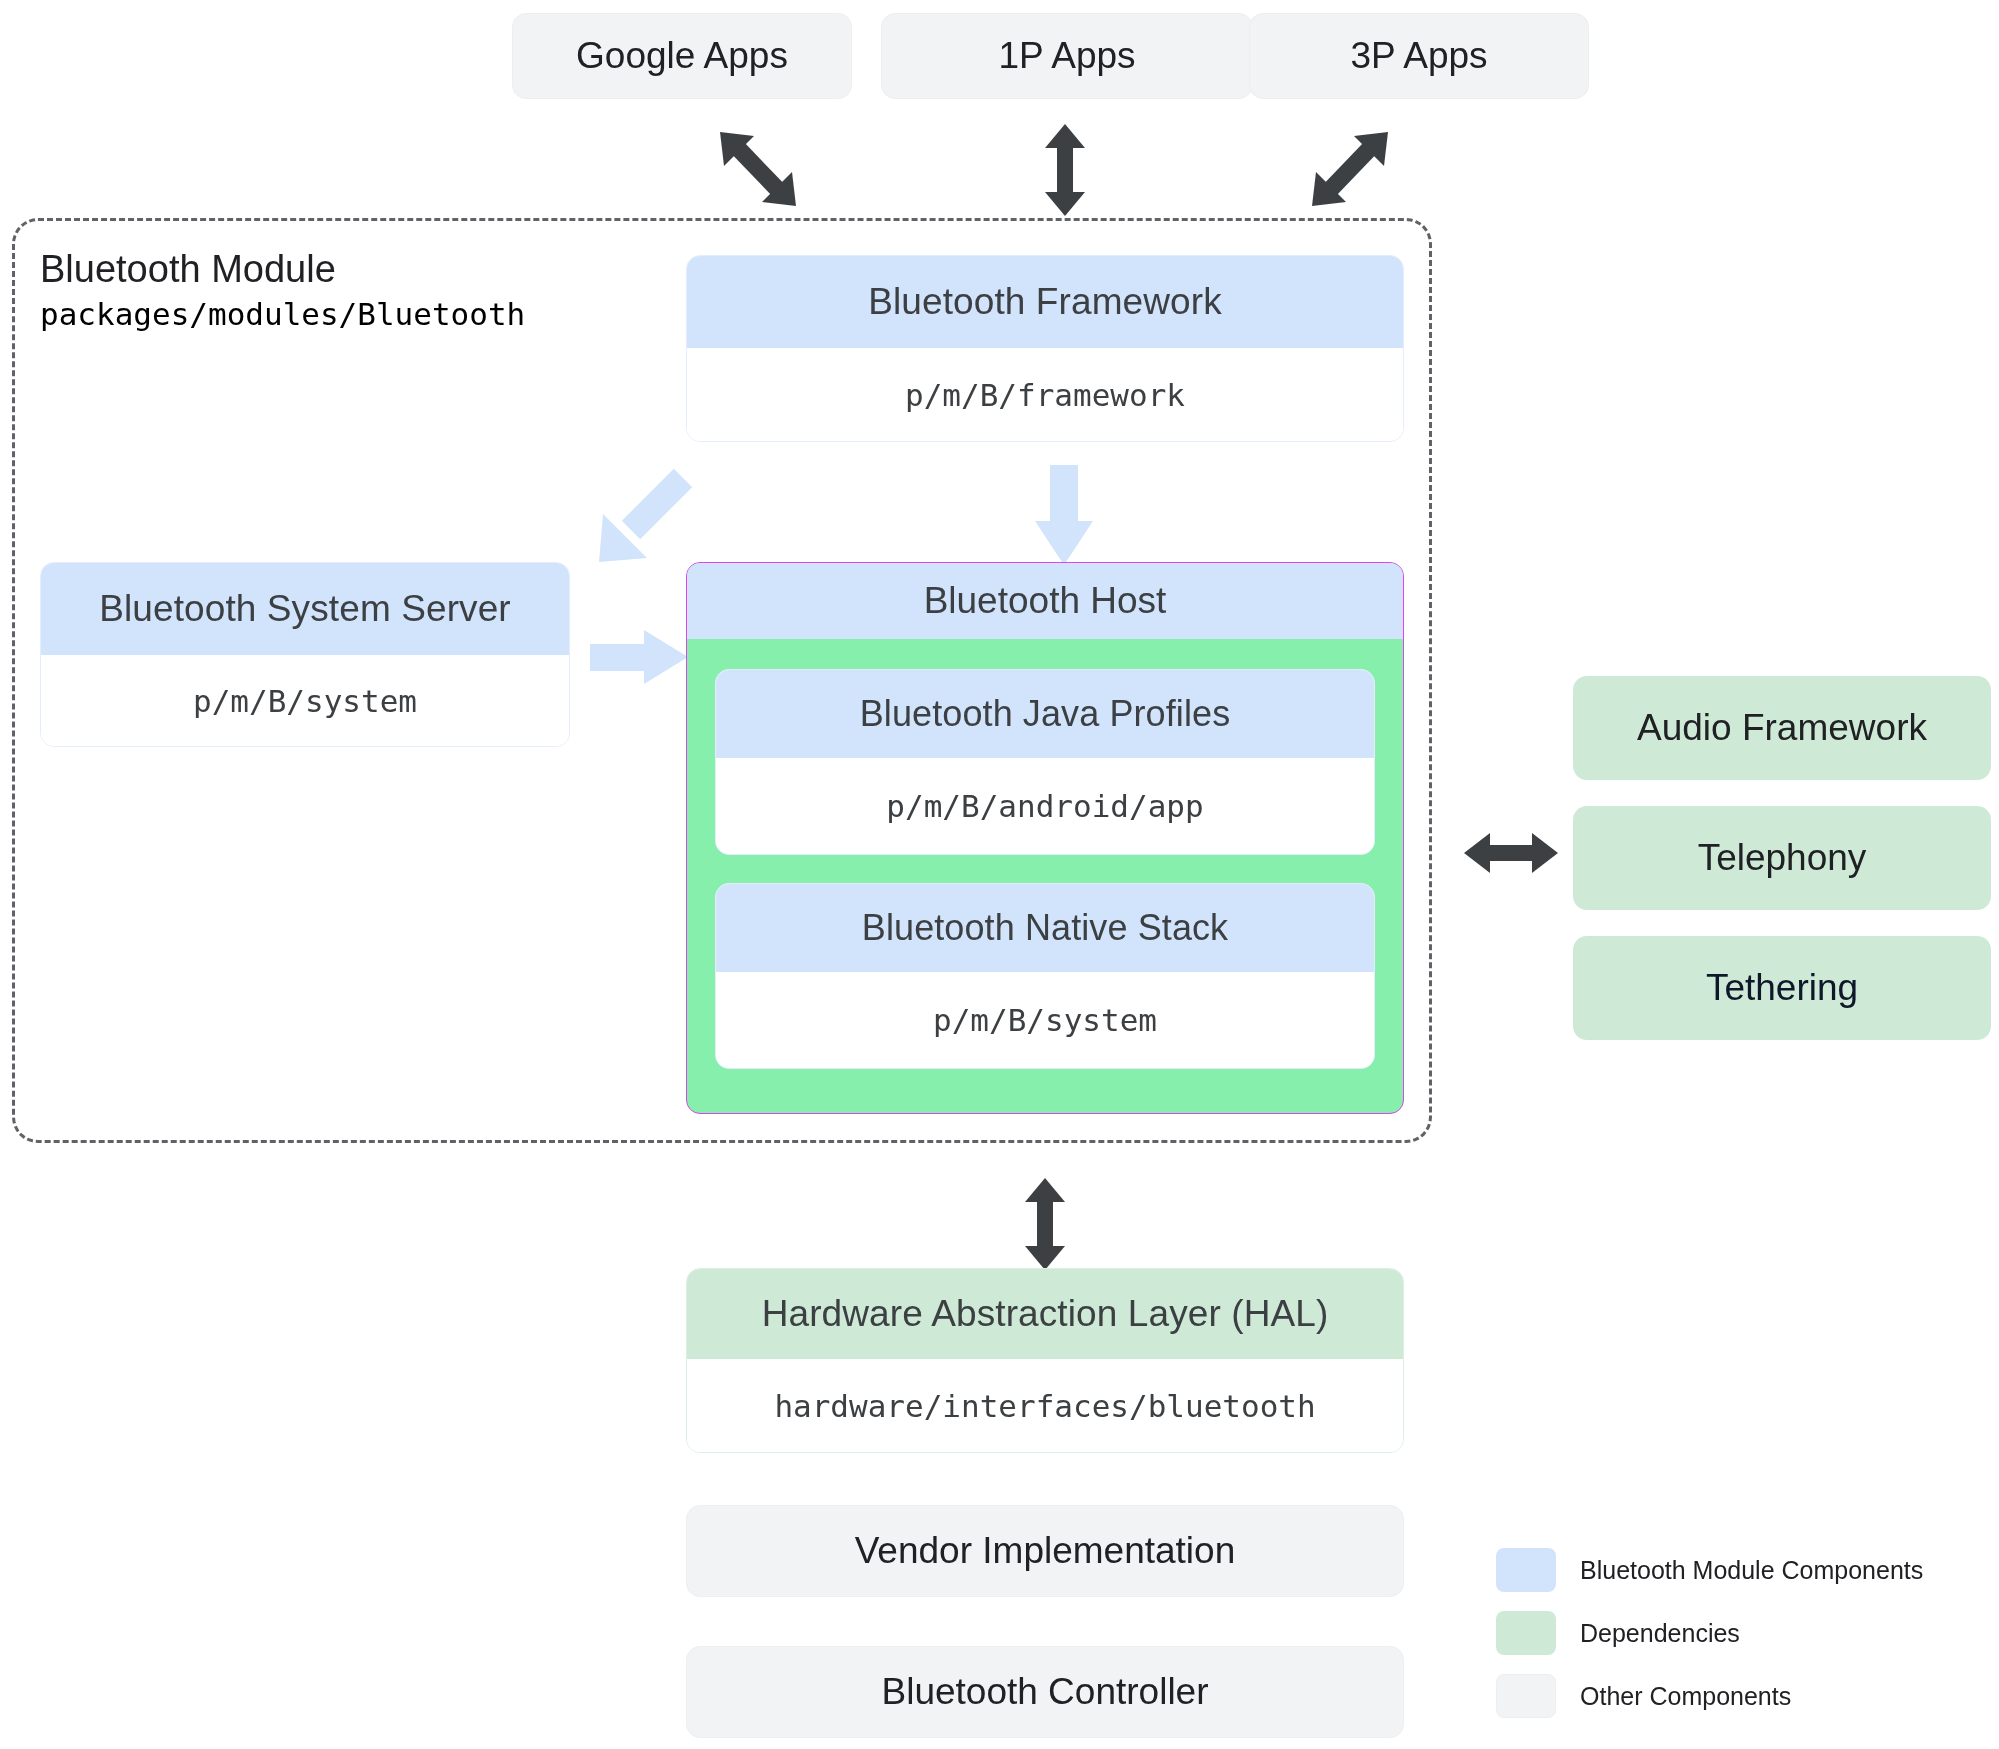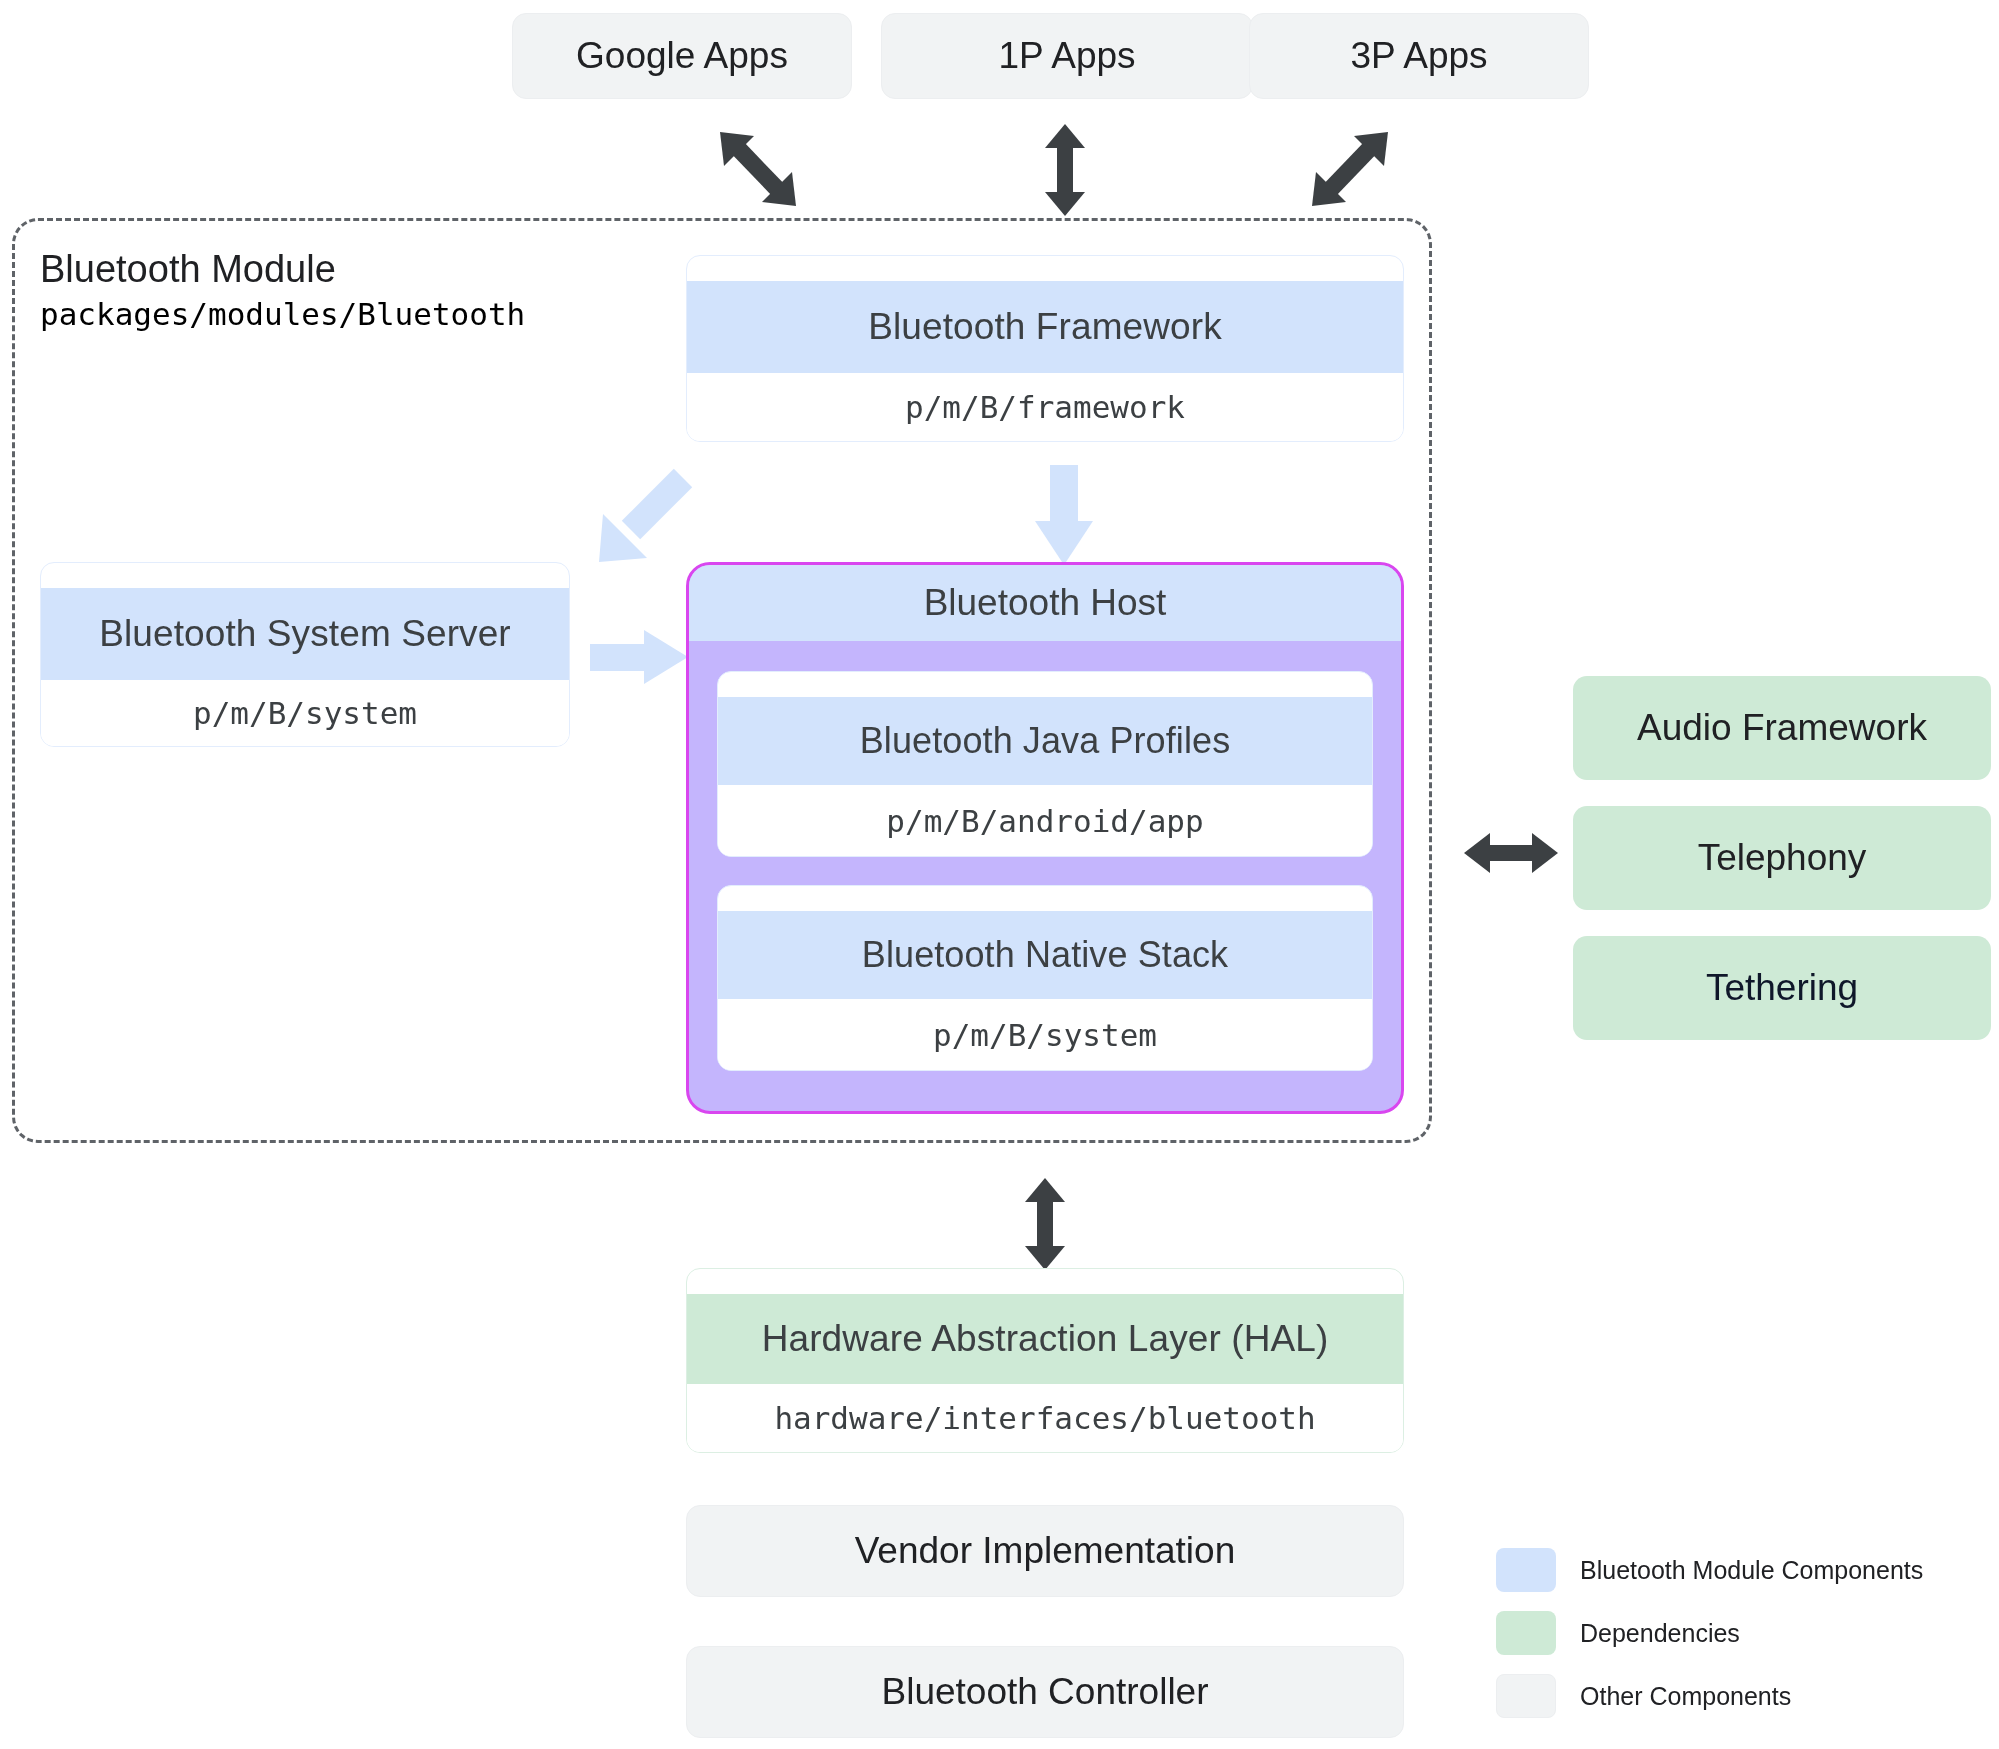--- a/index.html
+++ b/index.html
@@ -27,21 +27,20 @@
   }
   .card .head{
     display:flex;
     align-items:center;
     justify-content:center;
     text-align:left;
     font-size:37px;
     letter-spacing:.1px;
     color:#3c4043;
     box-sizing:border-box;
-    margin-top:25px;
   }
   .card .path{
     display:flex;
     align-items:center;
     justify-content:center;
     text-align:center;
     background:#ffffff;
     font-family:"DejaVu Sans Mono","Liberation Mono",monospace;
     font-size:31px;
     color:#3c4043;
@@ -91,23 +90,23 @@
   #module-path{
     font-family:"DejaVu Sans Mono","Liberation Mono",monospace;
     font-size:31px;
     color:#000000;
     white-space:nowrap;
     margin-top:6px;
   }
 
   
   #host-card{
-    background:#c4b5fd;
-    border:3px solid #d946ef;
-    border-radius:24px;
+    background:#86efac;
+    border:1px solid #d946ef;
+    border-radius:14px;
     box-sizing:border-box;
     overflow:hidden;
   }
   #host-head{
     height:76px;
     background:#d2e3fc;
     display:flex;align-items:center;justify-content:center;
     font-size:37px;color:#3c4043;
   }
   #host-body{padding:30px 28px 24px 28px;box-sizing:border-box;}

